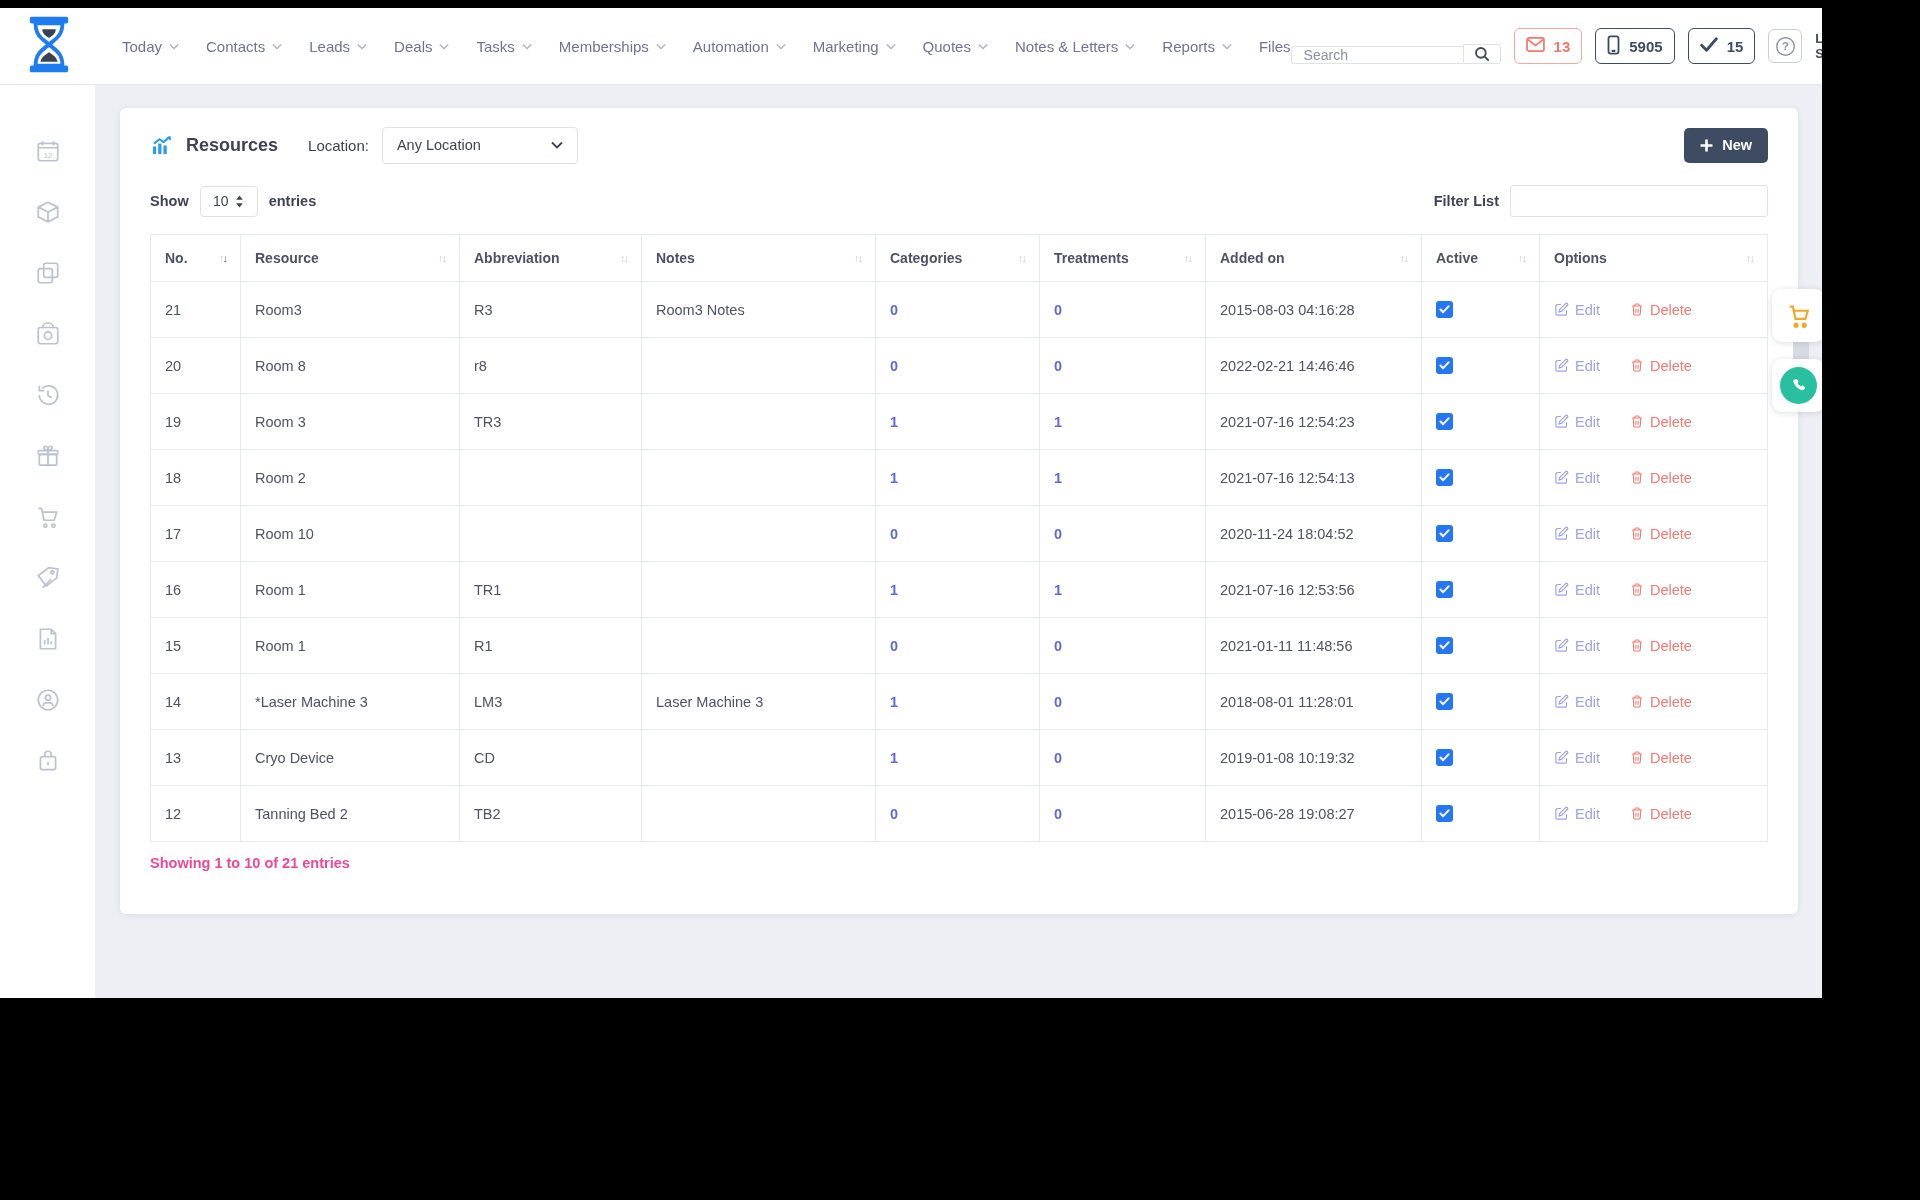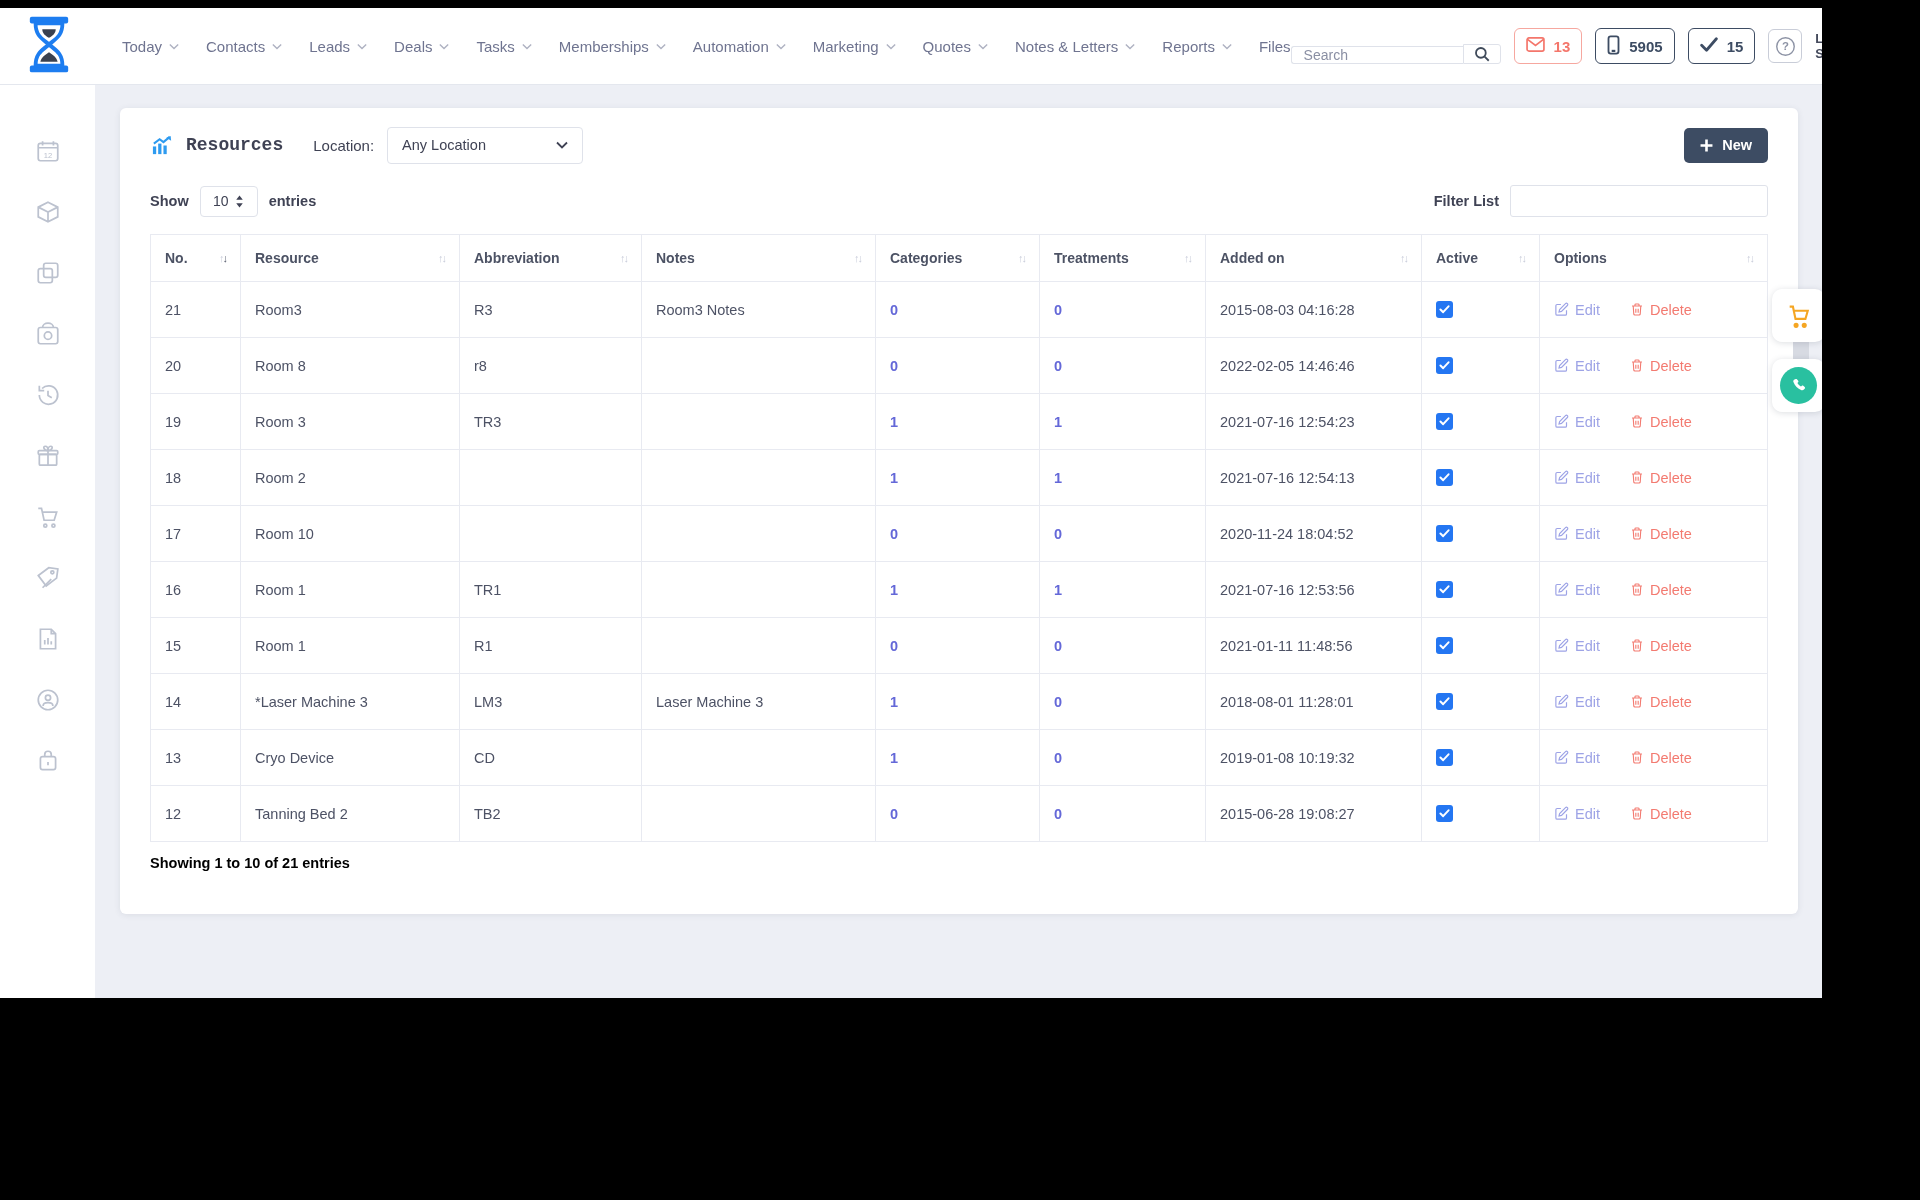--- a/index.html
+++ b/index.html
@@ -35,21 +35,21 @@
              display:flex; flex-direction:column; align-items:center; padding-top:54px; gap:35px; z-index:5; }
   .side-icon { width:26px; height:26px; cursor:pointer; }
   .side-icon svg { stroke:#bcc2cf; fill:none; stroke-width:1.6; }
 
   
   .main { position:absolute; left:95px; top:76px; right:0; bottom:0; }
   .card { position:absolute; left:25px; top:24px; width:1678px; height:806px; background:#fff;
           border-radius:6px; box-shadow:0 1px 6px rgba(60,70,90,.10); padding:13px 30px 14px; }
   .card-head { display:flex; align-items:center; height:48px; }
   .page-title { display:flex; align-items:center; gap:11px; }
-  .page-title span { font-size:18px; font-weight:700; color:#3f4254;font-family:Liberation Mono, monospace; }
+  .page-title span { font-size:18px; font-weight:700; color:#3f4254; }
   .loc-label { margin-left:30px; font-size:15px; color:#3f4254; }
   .loc-select { margin-left:13px; width:196px; height:37px; border:1px solid #dfe2ea; border-radius:4px;
                 display:flex; align-items:center; padding:0 14px; font-size:14.5px; color:#3f4254;
                 cursor:pointer; background:#fff; }
   .loc-select svg { margin-left:auto; }
   .new-btn { margin-left:auto; height:35px; background:#3d4c63; color:#fff; border:none; border-radius:5px;
              display:flex; align-items:center; gap:9px; padding:0 16px; font-size:14.5px; font-weight:600;
              cursor:pointer; font-family:inherit; }
 
   .controls { margin-top:15px; display:flex; align-items:center; height:34px; }
@@ -72,21 +72,21 @@
   a.count-link { color:#6468d8; font-weight:600; text-decoration:none; cursor:pointer; }
   .cb { width:17px; height:17px; background:#2476f2; border-radius:3px; display:inline-flex;
         align-items:center; justify-content:center; cursor:pointer; }
   .opts { display:flex; align-items:flex-end; gap:30px; }
   .opt-link { display:flex; align-items:center; gap:6px; font-size:14.5px; text-decoration:none; cursor:pointer; }
   .opt-link.edit { color:#9da3e6; }
   .opt-link.del  { color:#f37a70; }
 
   
   .tfoot { margin-top:13px; display:flex; align-items:center; }
-  .summary { font-size:14.5px; color:#000000; font-weight:600; }
+  .summary { font-size:14.5px; color:#ec4899; font-weight:600; }
   .pager { margin-left:auto; display:flex; align-items:center; gap:7px; }
   .pg-btn { height:30px; padding:0 12px; border-radius:4px; background:#e9eaf1; font-size:14px;
             display:flex; align-items:center; cursor:pointer; }
   .pg-btn.disabled { color:#b9bdcf; }
   .pg-btn.enabled  { color:#3f4254; }
   .pg-num { min-width:30px; height:30px; display:flex; align-items:center; justify-content:center;
             font-size:14px; color:#5a5f73; cursor:pointer; border-radius:4px; }
   .pg-num.active { background:#29b7f2; color:#fff; }
 
   
@@ -466,21 +466,21 @@
     </td>
   </tr>
 
   <tr>
     <td>20</td>
     <td>Room 8</td>
     <td>r8</td>
     <td></td>
     <td><a class="count-link">0</a></td>
     <td><a class="count-link">0</a></td>
-    <td>2022-02-05 14:46:46</td>
+    <td>2022-02-21 14:46:46</td>
     <td>
       <span class="cb">
         <svg width="11" height="9" viewBox="0 0 12 10" fill="none" stroke="#fff" stroke-width="2.2" stroke-linecap="round" stroke-linejoin="round">
           <path d="M1.5 5 L4.5 8 L10.5 1.5"></path>
         </svg>
       </span>
     </td>
     <td>
       <div class="opts">
         <a class="opt-link edit">

